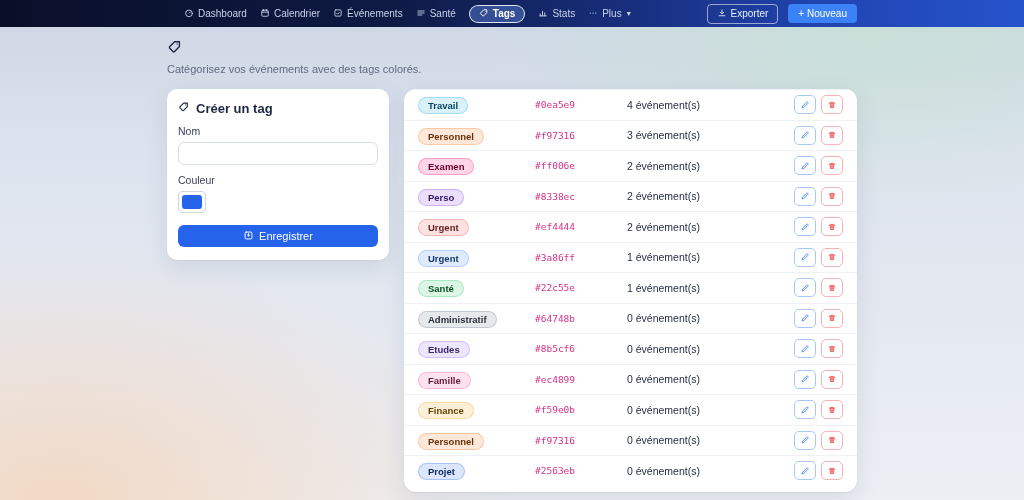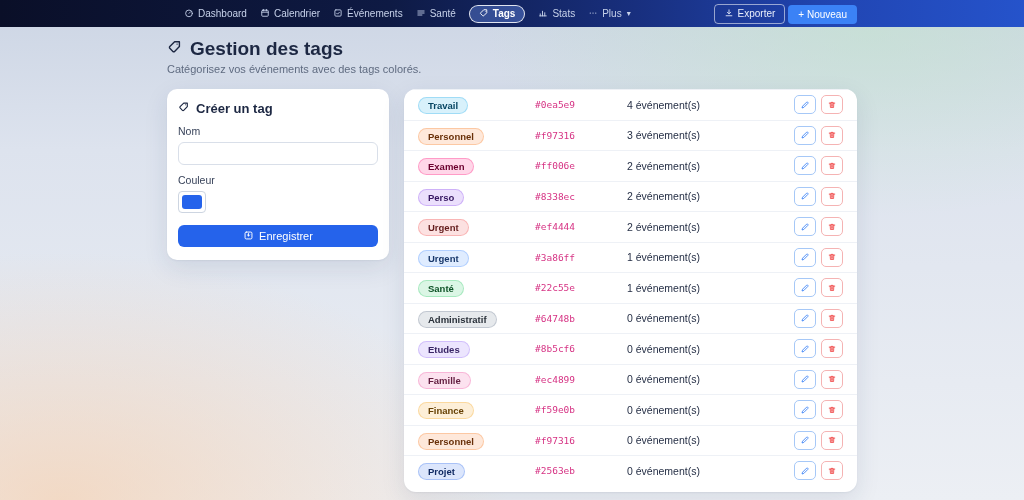--- a/index.html
+++ b/index.html
@@ -33,21 +33,21 @@
     color:#c7d2ea; font-size:10px; text-decoration:none; cursor:pointer; white-space:nowrap;
   }
   .nav-item svg { width:10px; height:10px; }
   .nav-item.active {
     color:#fff; font-weight:700;
     background:rgba(120,160,255,.35);
     border:1px solid rgba(255,255,255,.85);
     border-radius:999px; padding:2px 9px;
   }
   .nav-item .caret { font-size:8px; margin-left:1px; }
-  .nav-actions { margin-left:auto; display:flex; align-items:flex-end; gap:3px; }
+  .nav-actions { margin-left:auto; display:flex; align-items:flex-start; gap:10px; }
   .btn-export {
     display:flex; align-items:center; gap:4px;
     background:transparent; color:#e8eefb; font-size:10px;
     border:1px solid rgba(255,255,255,.55); border-radius:4px;
     padding:3px 9px; cursor:pointer; font-family:inherit;
   }
   .btn-export svg { width:10px; height:10px; }
   .btn-new {
     background:#3b82f6; color:#fff; font-size:10px; font-weight:500;
     border:none; border-radius:4px; padding:4px 10px; cursor:pointer; font-family:inherit;
@@ -191,21 +191,20 @@
 </nav>
 
 <main class="container">
   <h1 class="page-title">
     <span>
       <svg viewBox="0 0 16 16" fill="none" stroke="#1c2742" stroke-width="1.4" stroke-linejoin="round">
         <path d="M2.8 7.6L7.6 2.8h4.8v4.8l-4.8 4.8a1.2 1.2 0 0 1-1.7 0L2.8 9.3a1.2 1.2 0 0 1 0-1.7z"></path>
         <circle cx="10.1" cy="5.1" r=".7" fill="#1c2742" stroke="none"></circle>
       </svg>
     </span>
-    <span>Gestion des tags</span>
   </h1>
   <p class="page-sub">Catégorisez vos événements avec des tags colorés.</p>
 
   <div class="columns">
 
     <section class="card form-card">
       <h2 class="form-title">
         <span>
           <svg viewBox="0 0 16 16" fill="none" stroke="#1c2742" stroke-width="1.5" stroke-linejoin="round">
             <path d="M2.8 7.6L7.6 2.8h4.8v4.8l-4.8 4.8a1.2 1.2 0 0 1-1.7 0L2.8 9.3a1.2 1.2 0 0 1 0-1.7z"></path>

